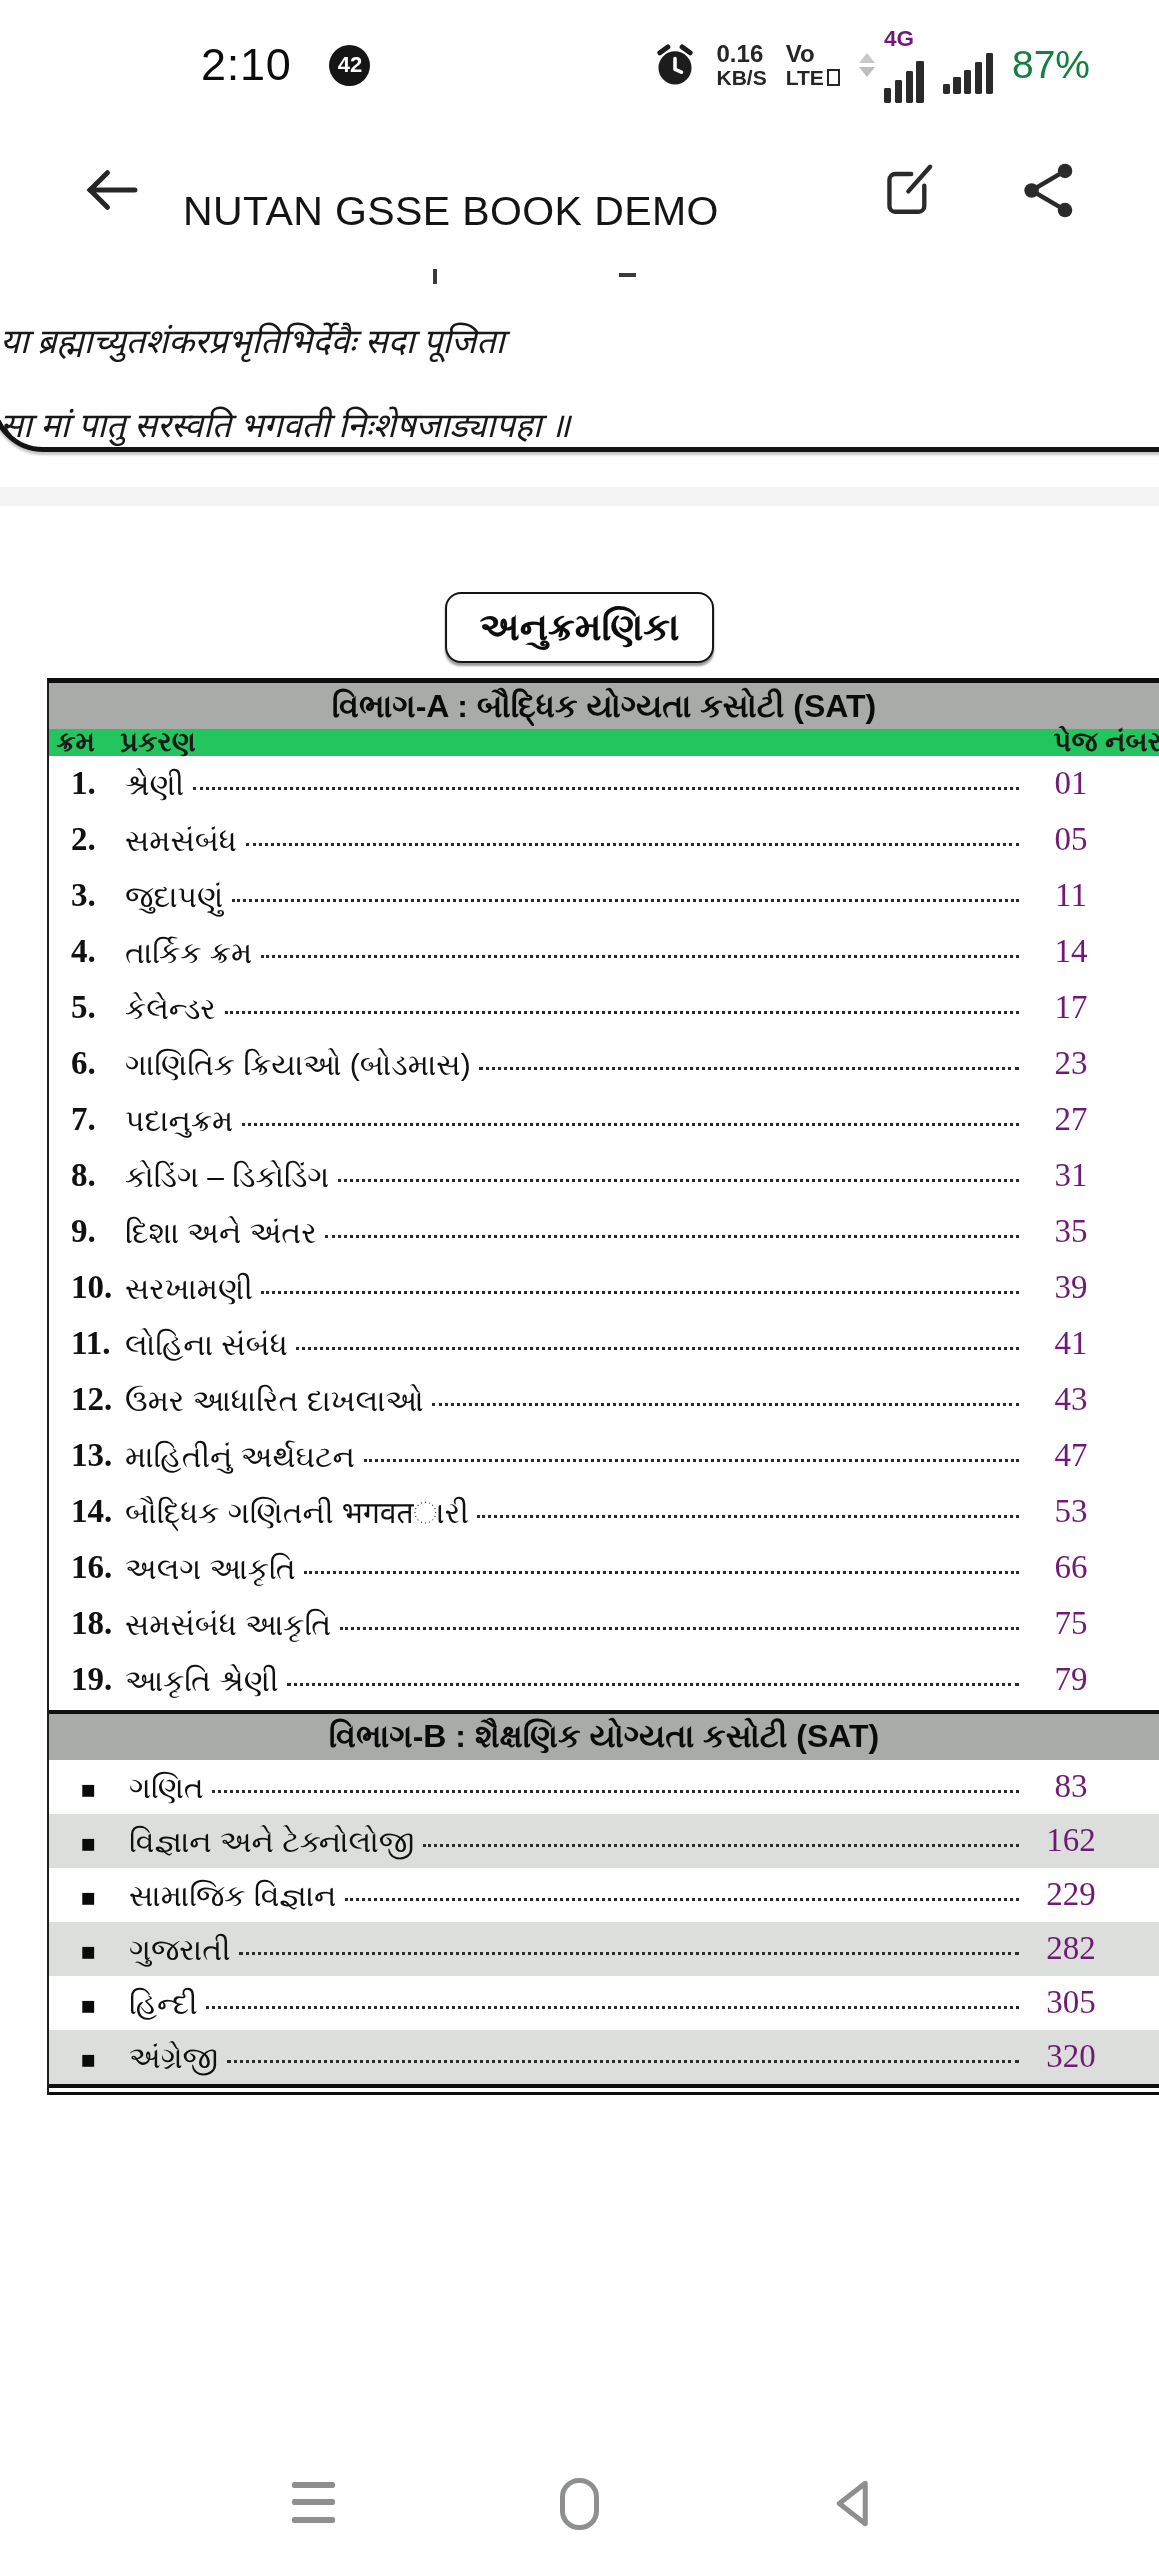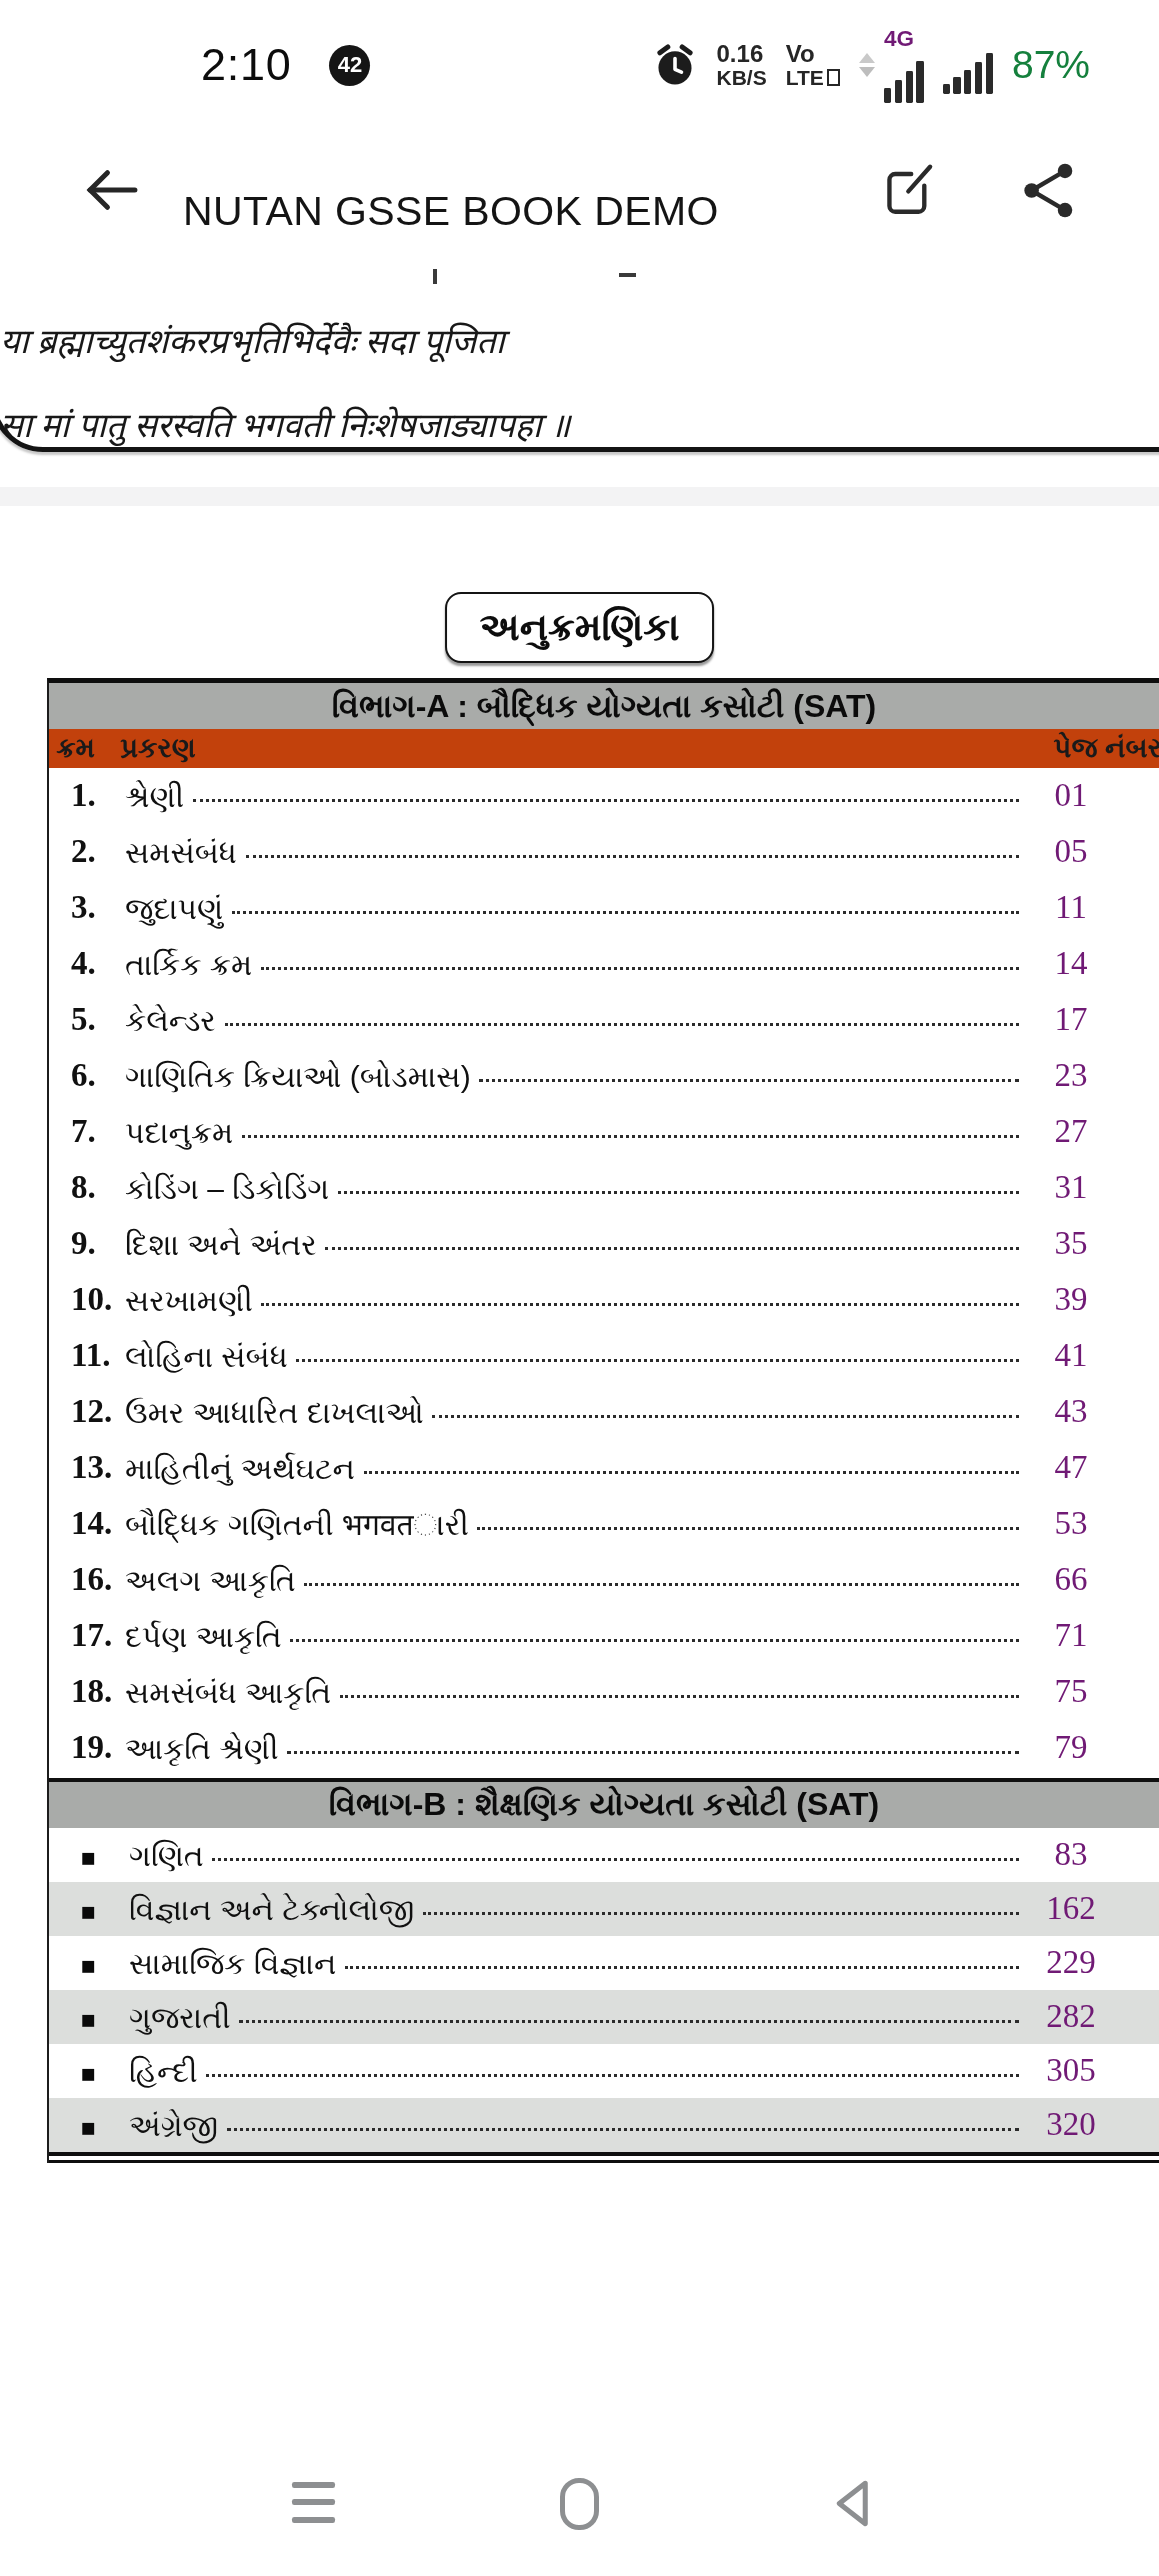--- a/index.html
+++ b/index.html
@@ -42,21 +42,21 @@
     font-size:34px;line-height:84px;color:#181818;}
   .graysep{position:absolute;left:0;right:0;top:487px;height:19px;background:#f3f3f4;}
   
   .toc-title{position:absolute;top:592px;left:50%;transform:translateX(-50%);
     border:2.9px solid #141414;border-radius:16px;padding:11.6px 33px;font-size:38px;font-weight:bold;
     color:#0d0d0d;background:#fff;box-shadow:0 2.9px 2.2px -0.7px rgba(0,0,0,.4);white-space:nowrap;}
   
   .toc{position:absolute;left:47px;right:0;top:678px;border-top:5.8px solid #0e0e0e;border-left:2.2px solid #1c1c1c;background:#fff;}
   .sec-header{height:46px;background:#a9aba9;display:flex;align-items:center;justify-content:center;
     font-size:32px;font-weight:bold;color:#0b0b0b;}
-  .col-header{height:39px;background:#c2410c;display:flex;align-items:center;font-size:27.5px;font-weight:bold;color:#1a1a1a;}
+  .col-header{height:27px;background:#22c55e;display:flex;align-items:center;font-size:27.5px;font-weight:bold;color:#1a1a1a;}
   .col-no{padding-left:7.2px;width:64px;}
   .col-chapter{flex:1;}
   .col-page{white-space:nowrap;margin-right:-2.9px;}
   .row{height:56px;display:flex;align-items:flex-end;box-sizing:border-box;
     padding:0 57px 11.6px 22px;background:#fff;}
   .row .num{width:54px;font-family:"Liberation Serif","DejaVu Serif",serif;font-weight:bold;font-size:33px;line-height:1;}
   .row .chap{font-size:30px;line-height:1;white-space:nowrap;color:#101010;}
   .row .lead{flex:1;border-bottom:3.6px dotted #2b2b2b;margin:0 10px 10px 8.7px;height:0;align-self:flex-end;}
   .row .pg{min-width:62px;margin-left:11px;text-align:center;font-family:"Liberation Serif","DejaVu Serif",serif;font-size:33px;line-height:1;color:#701a75;}
   .rowB{height:54px;padding-bottom:11px;}
@@ -270,26 +270,20 @@
   </div>
 
 
   <div class="row">
     <span class="num">16.</span>
     <span class="chap">અલગ આકૃતિ</span>
     <span class="lead"></span>
     <span class="pg">66</span>
   </div>
 
-  <div class="row">
-    <span class="num">17.</span>
-    <span class="chap">દર્પણ આકૃતિ</span>
-    <span class="lead"></span>
-    <span class="pg">71</span>
-  </div>
 
   <div class="row">
     <span class="num">18.</span>
     <span class="chap">સમસંબંધ આકૃતિ</span>
     <span class="lead"></span>
     <span class="pg">75</span>
   </div>
 
   <div class="row">
     <span class="num">19.</span>

